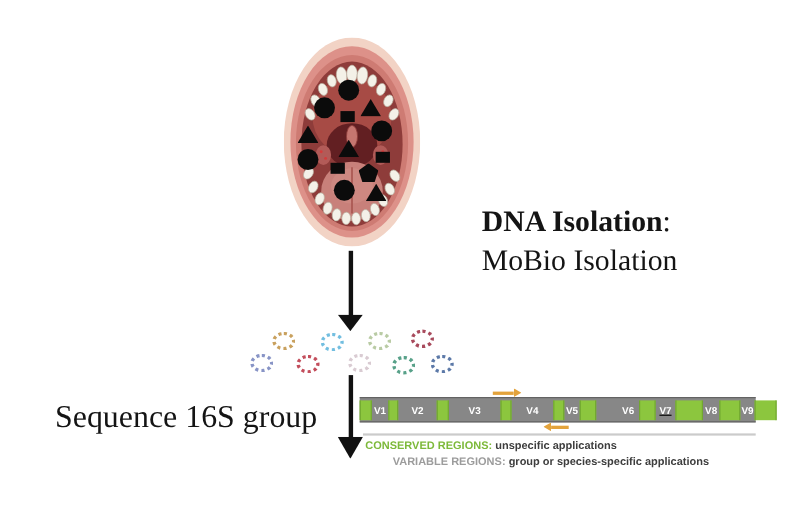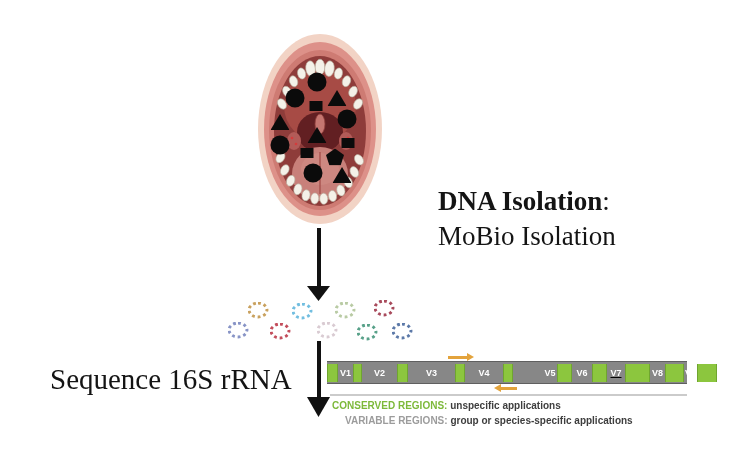--- a/index.html
+++ b/index.html
@@ -67,21 +67,21 @@
   #primer-top .bar{left:0; width:19px;}
   #primer-top .tip{right:0; clip-path:polygon(0 0,100% 50%,0 100%);}
   #primer-bottom{left:494px; top:384px; width:23px;}
   #primer-bottom .bar{right:0; width:16px;}
   #primer-bottom .tip{left:0; clip-path:polygon(100% 0,0 50%,100% 100%);}
 
   
   .divider{position:absolute; left:330px; top:394px; width:357px; height:2px; background:#cbcbcb;}
   .legend-row{position:absolute; font-size:10px; font-weight:bold; color:var(--text-dark); white-space:nowrap;}
   #legend1{left:332px; top:400px;}
-  #legend2{left:345px; top:415px;}
+  #legend2{left:357px; top:415px;}
   .legend-label{font-weight:bold;}
 </style>
 </head>
 <body>
 
 <div class="canvas">
 
   <div class="mouth">
     <svg id="mouth-svg" width="124" height="190" viewBox="0 0 124 190">
       <ellipse cx="62" cy="95" rx="62" ry="95" fill="#F2D3C5"></ellipse>
@@ -165,45 +165,45 @@
       <div class="plasmid" style="border-color: rgb(217, 203, 210); left: 102px; top: 32px;"></div>
       <div class="plasmid" style="border-color: rgb(88, 161, 137); left: 142px; top: 34px;"></div>
       <div class="plasmid" style="border-color: rgb(92, 121, 168); left: 177px; top: 33px;"></div>
     </div>
 
   <div class="flow-arrow" id="arrow2">
     <div class="shaft"></div>
     <div class="head"></div>
   </div>
 
-  <div class="seq-label">Sequence 16S rRNA</div>
+  <div class="seq-label">Sequence 16S group</div>
 
   <div class="gene-bar" id="gene-bar">
       <div class="seg conserved" style="width: 11px;"></div>
       <div class="seg variable" style="width: 15px;">
         <span>V1</span>
       </div>
       <div class="seg conserved" style="width: 9px;"></div>
       <div class="seg variable" style="width: 35px;">
         <span>V2</span>
       </div>
       <div class="seg conserved" style="width: 11px;"></div>
       <div class="seg variable" style="width: 47px;">
         <span>V3</span>
       </div>
       <div class="seg conserved" style="width: 10px;"></div>
       <div class="seg variable" style="width: 38px;">
         <span>V4</span>
       </div>
       <div class="seg conserved" style="width: 10px;"></div>
-      <div class="seg variable" style="width: 14px; margin-left: 30px;">
+      <div class="seg variable" style="width: 14px;">
         <span>V5</span>
       </div>
       <div class="seg conserved" style="width: 15px;"></div>
-      <div class="seg variable" style="width: 20px;">
+      <div class="seg variable" style="width: 20px; padding-left: 19px;">
         <span>V6</span>
       </div>
       <div class="seg conserved" style="width: 15px;"></div>
       <div class="seg variable" style="width: 18px; text-decoration: underline;">
         <span>V7</span>
       </div>
       <div class="seg conserved" style="width: 25px;"></div>
       <div class="seg variable" style="width: 15px;">
         <span>V8</span>
       </div>

